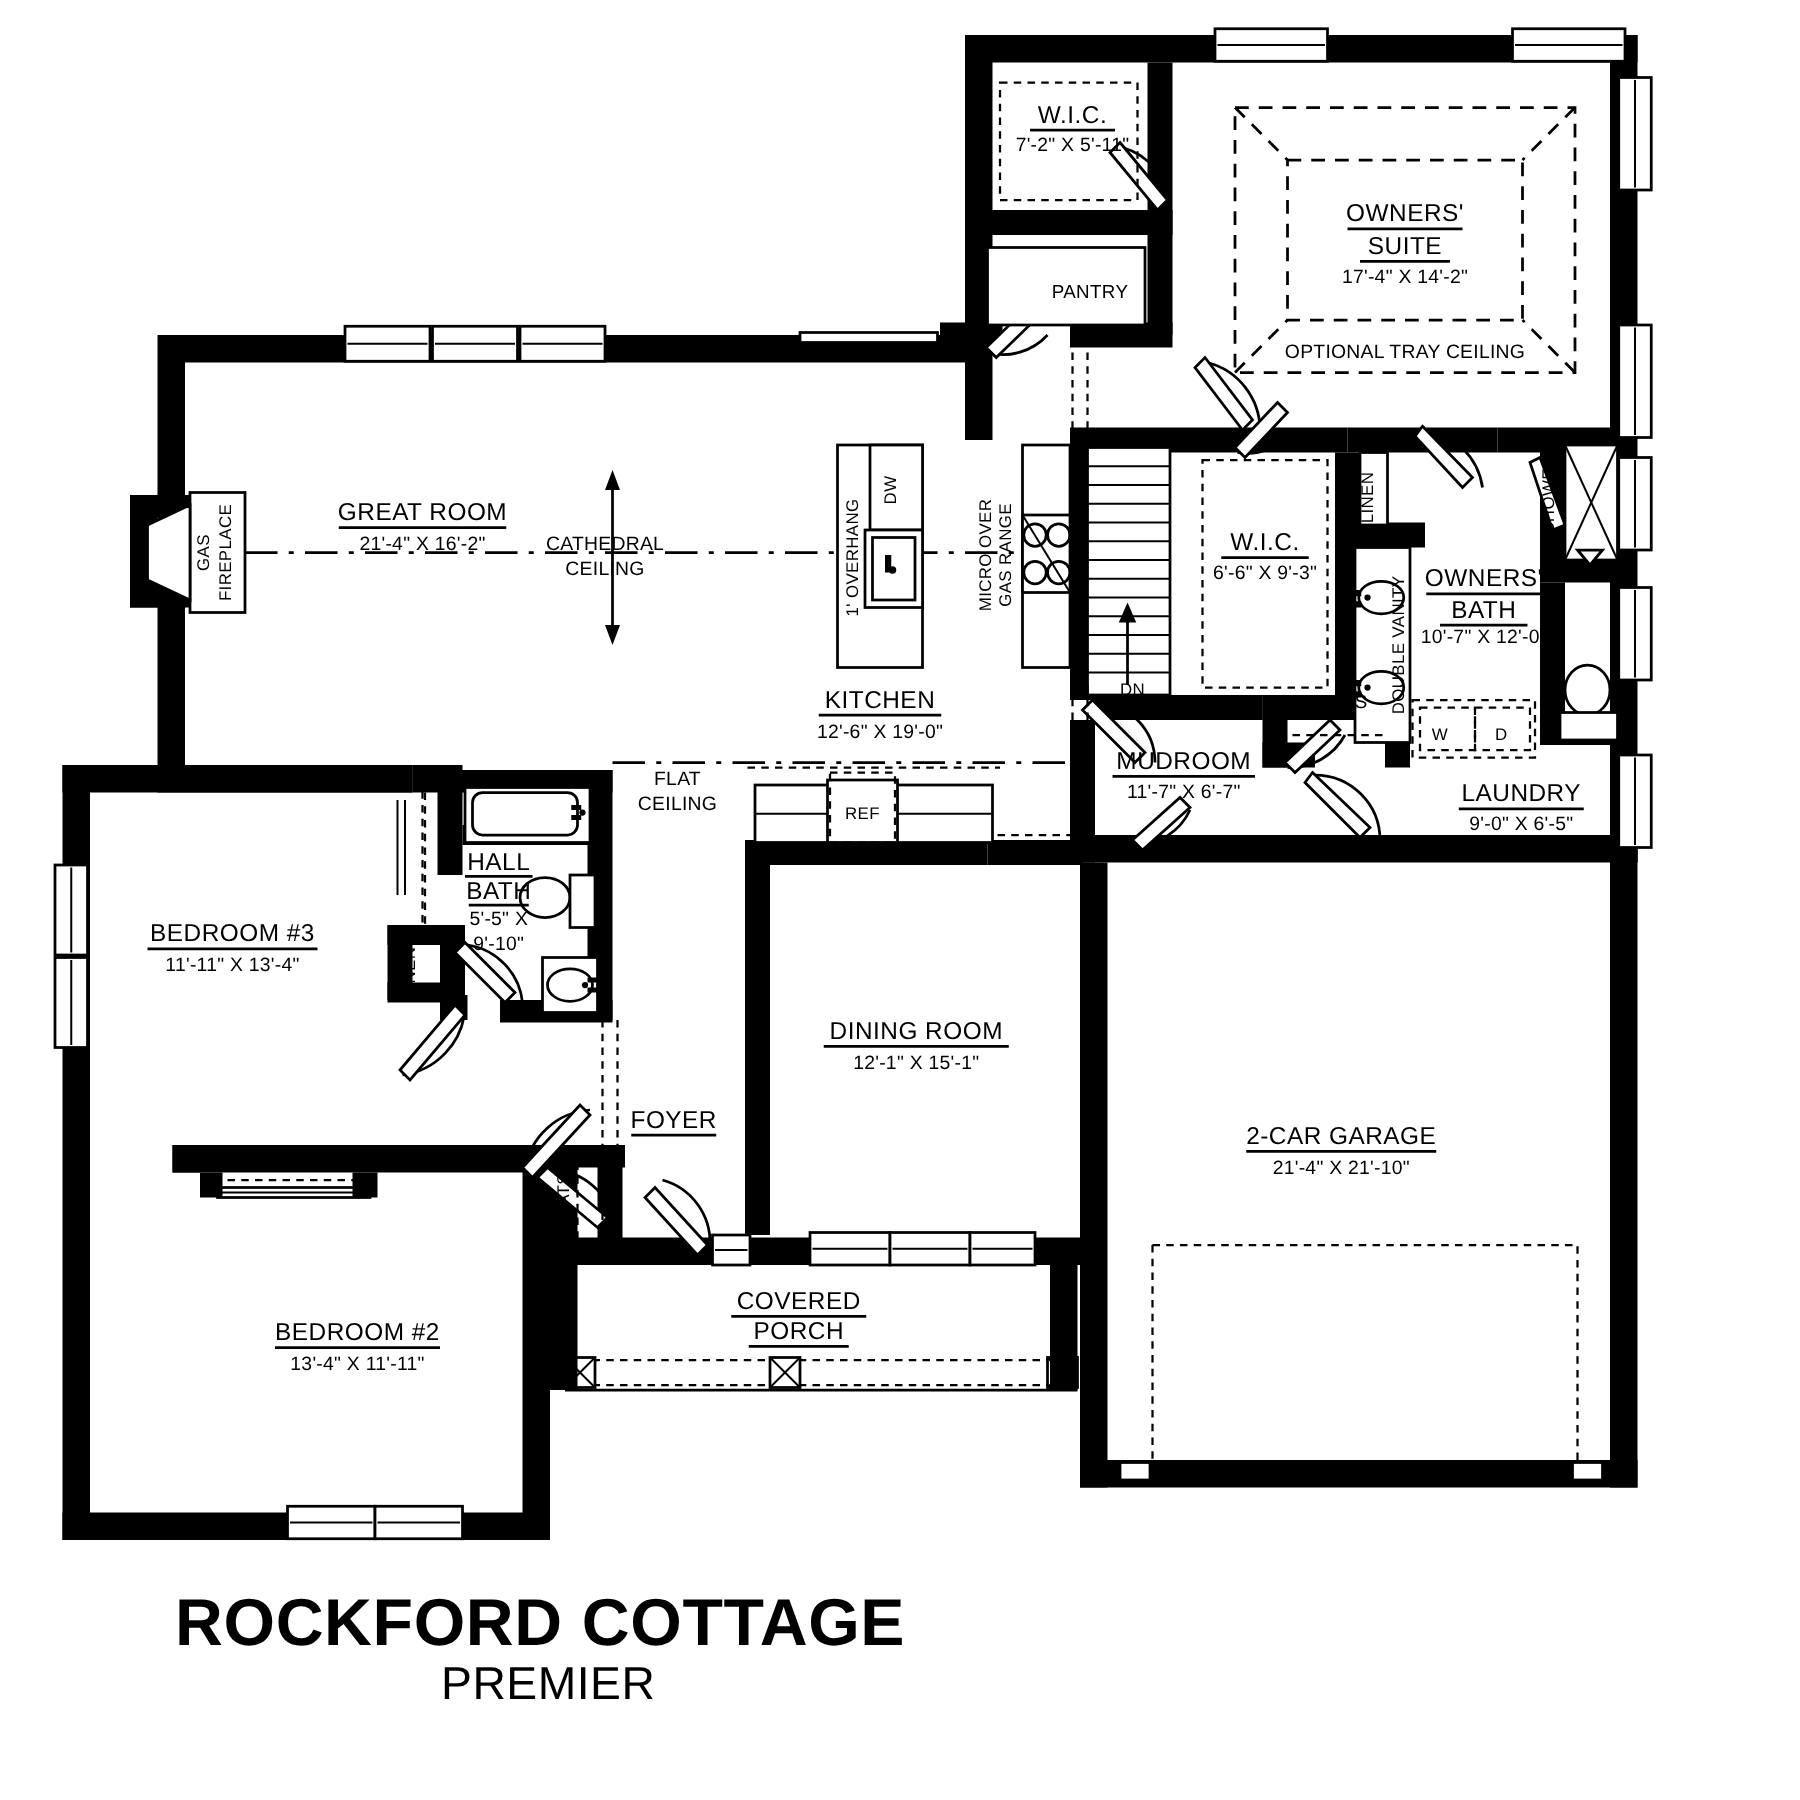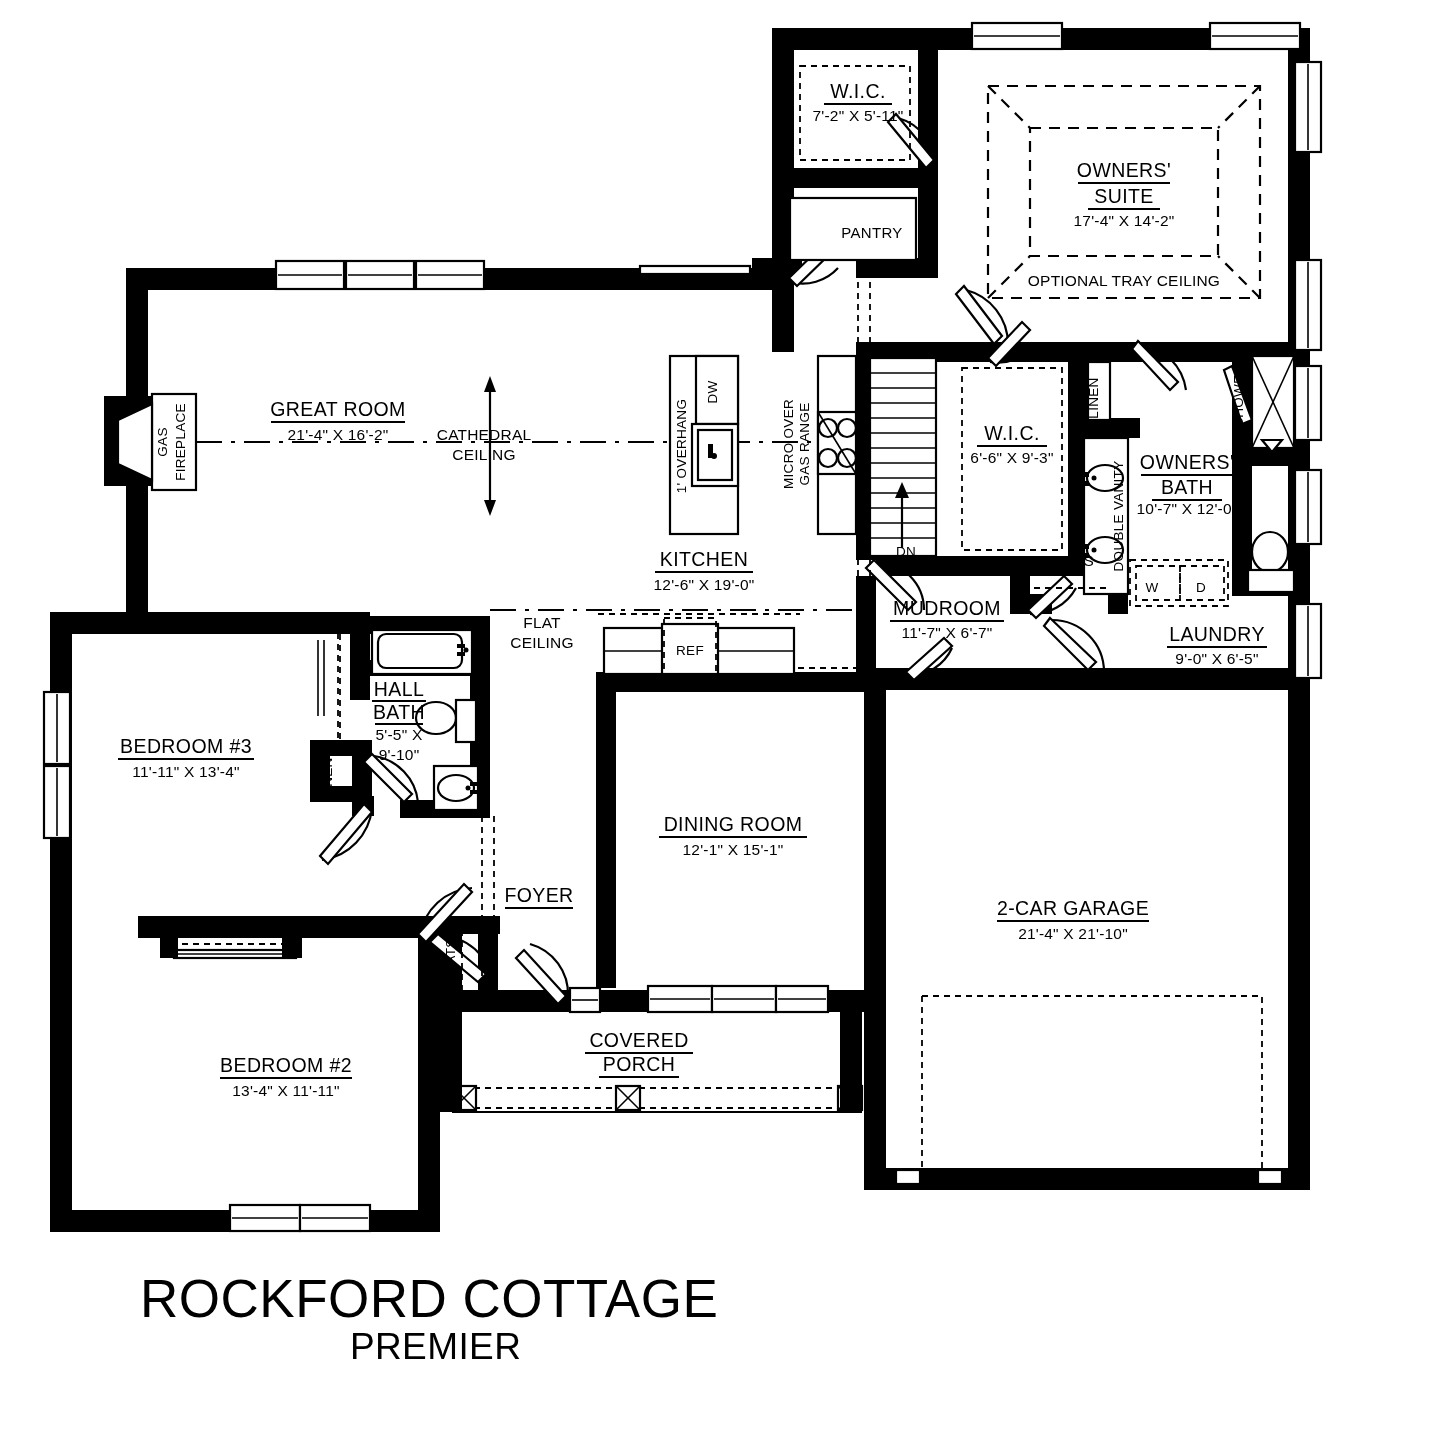--- a/index.html
+++ b/index.html
@@ -17,21 +17,21 @@
   .winfill{fill:#fff;stroke:#000;stroke-width:2.2;}
   .doorsw{fill:none;stroke:#000;stroke-width:2.2;}
   .doorpanel{fill:#fff;stroke:#000;stroke-width:2.2;}
   text{font-family:"Liberation Sans",sans-serif;fill:#000;}
   .rm-name{font-size:19.5px;letter-spacing:.4px;text-anchor:middle;}
   .rm-dim{font-size:15.5px;letter-spacing:.2px;text-anchor:middle;}
   .sm-label{font-size:15px;letter-spacing:.3px;text-anchor:middle;}
   .xs-label{font-size:13.5px;letter-spacing:.3px;text-anchor:middle;}
   .note{font-size:15.5px;letter-spacing:.2px;text-anchor:middle;}
   #titleblock{position:absolute;left:140px;top:1272px;}
-  .t1{font-size:53px;letter-spacing:.5px;line-height:1.03;font-weight:400;white-space:nowrap;}
+  .t1{font-size:53px;letter-spacing:.5px;line-height:1.03;font-weight:700;white-space:nowrap;}
   .t2{font-size:37px;letter-spacing:.4px;line-height:1.08;white-space:nowrap;}
   .t3{font-size:37px;letter-spacing:.4px;line-height:1.08;margin-left:13px;white-space:nowrap;text-align:center;}
 </style>
 </head>
 <body>
 
 <div id="plan-root">
 
   <svg id="floorplan" viewBox="0 0 1440 1440">
 

